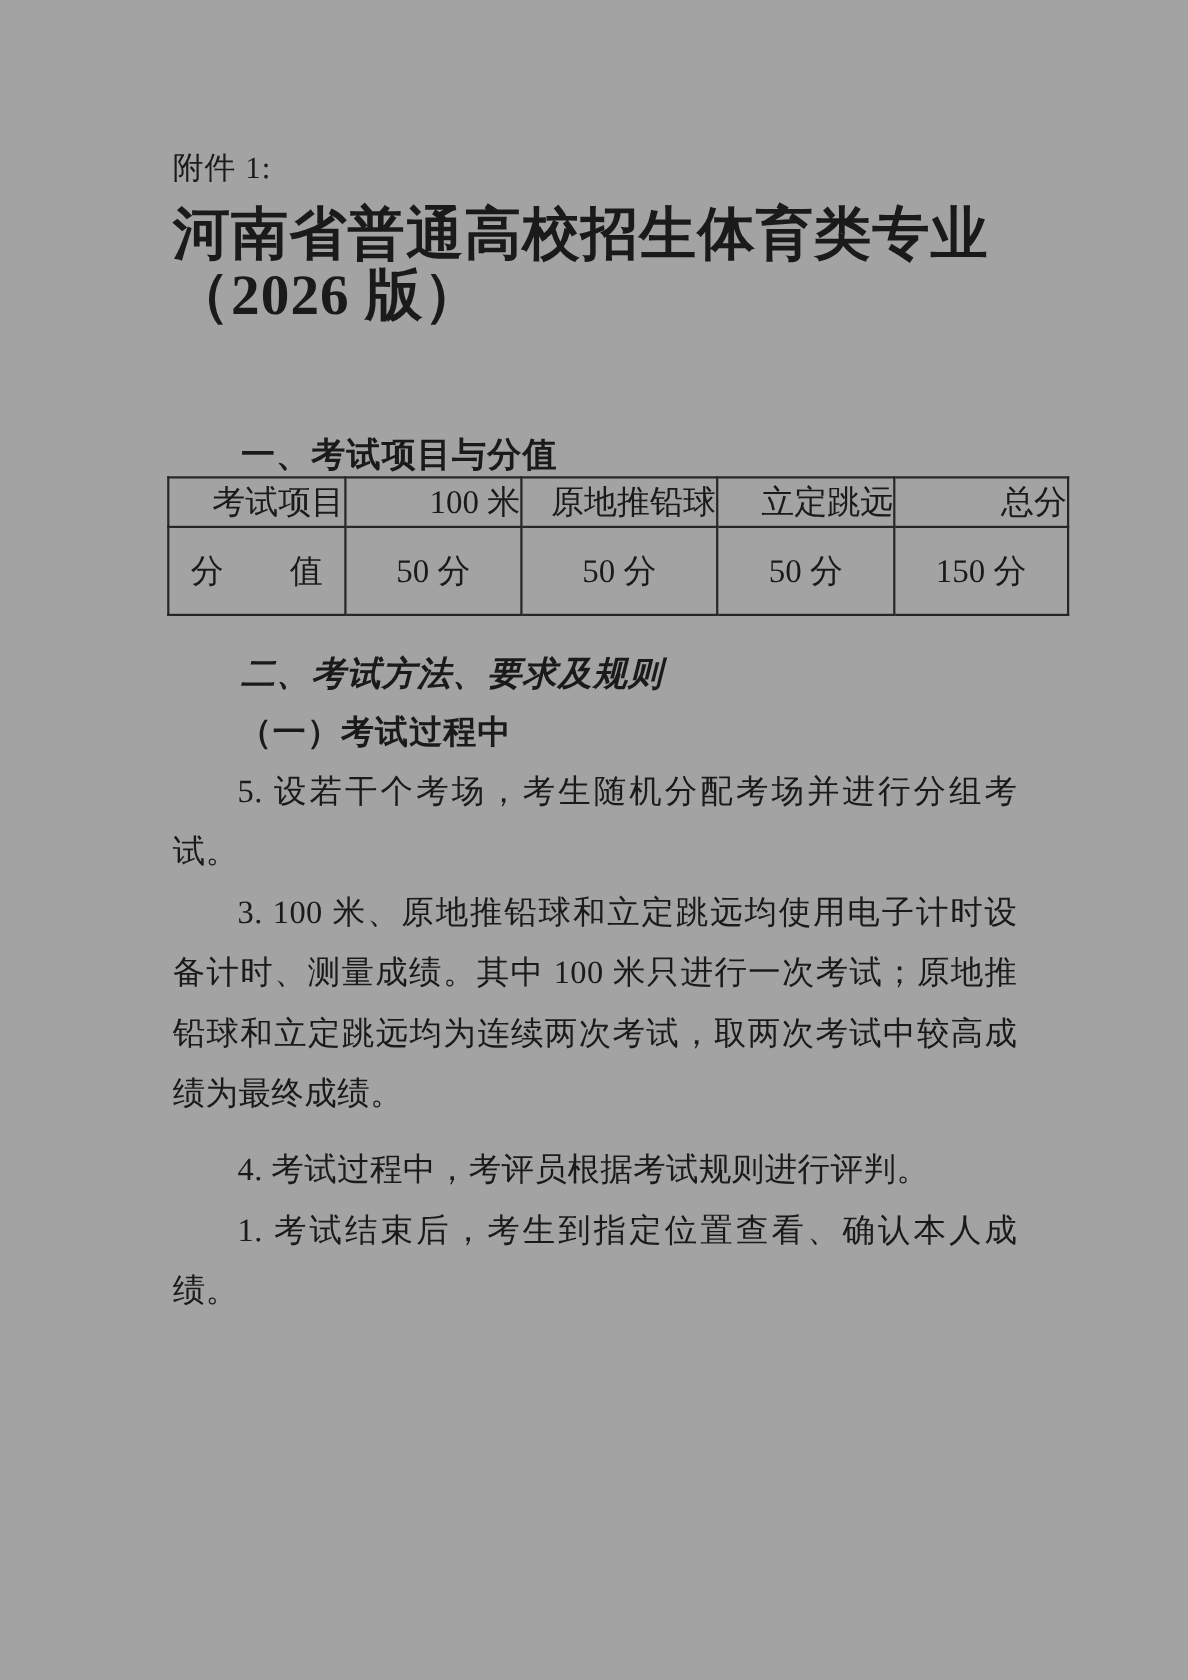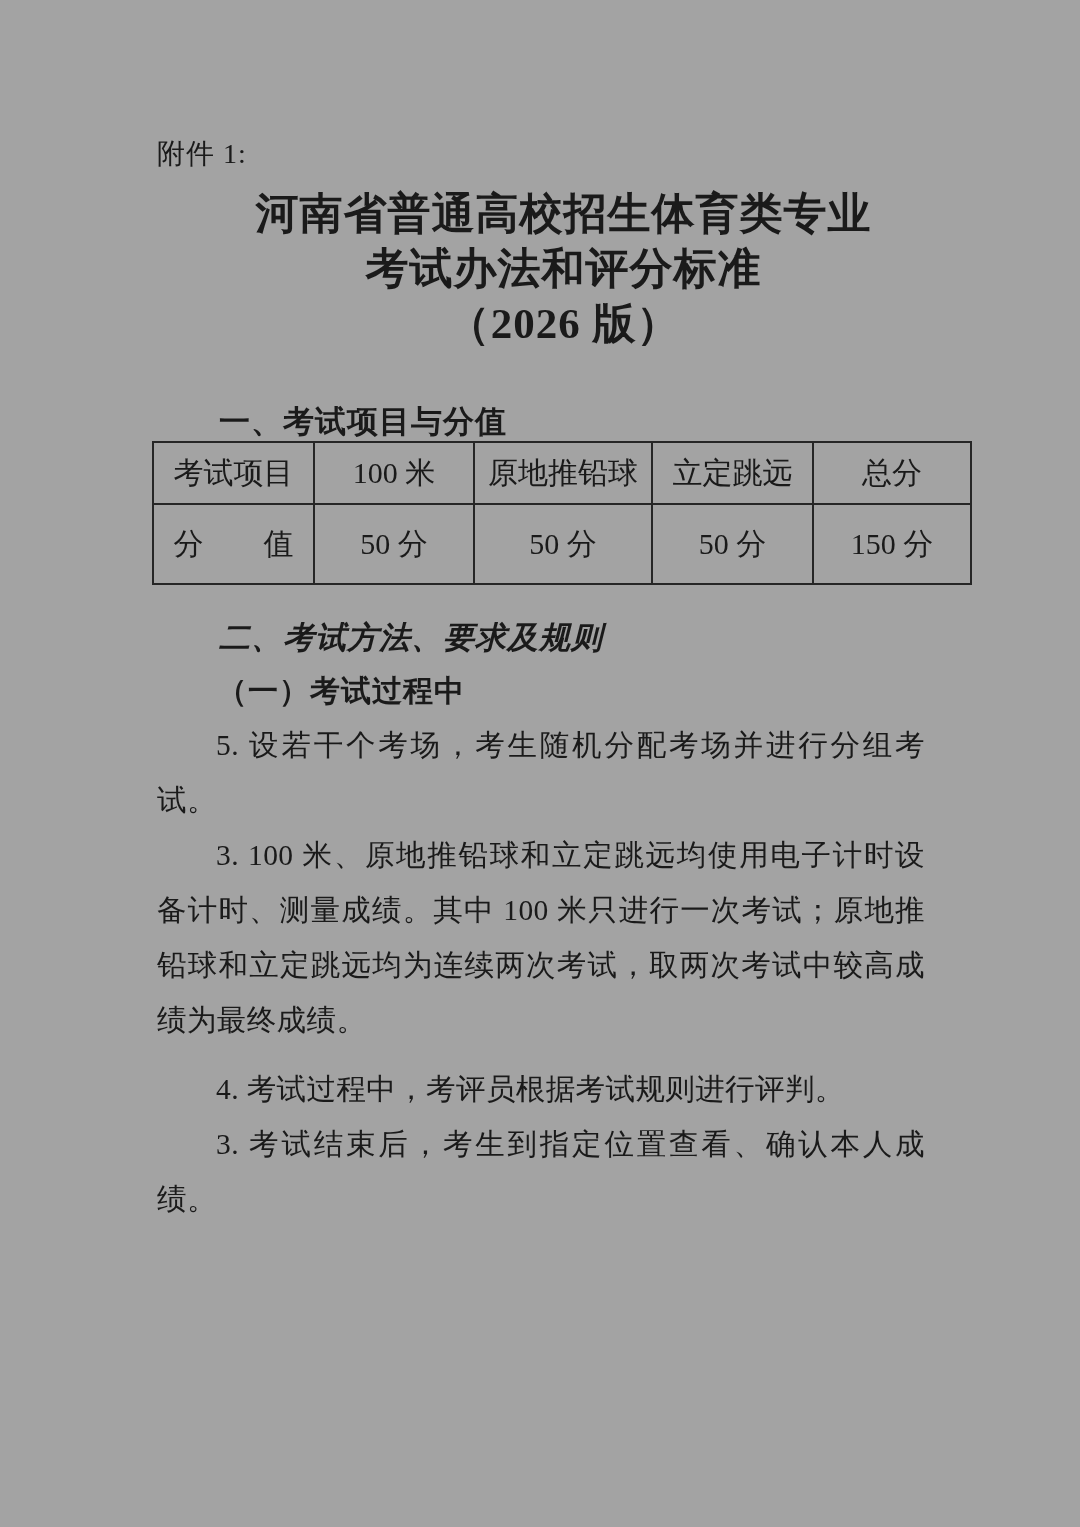--- a/index.html
+++ b/index.html
@@ -17,36 +17,35 @@
   }
 
   .attachment-label {
     font-size: 28px;
     line-height: 36px;
     letter-spacing: 1px;
   }
 
   .doc-title {
     margin-top: 14px;
-    text-align: center;
     font-weight: 700;
-    font-size: 43px;
+    font-size: 52px;
     line-height: 55px;
     letter-spacing: 1px;
   }
 
   .section-heading {
     font-family: "Liberation Sans", "DejaVu Sans", sans-serif;
     font-weight: 700;
     font-size: 31px;
     letter-spacing: 1px;
     text-indent: 2em;
   }
   .heading-one {
-    margin-top: 52px;
+    margin-top: 99px;
     line-height: 38px;
   }
   .heading-two {
     margin-top: 28px;
     line-height: 50px;
     font-style: italic;
   }
 
   table.score-table {
     width: 818px;
@@ -54,21 +53,21 @@
     border-collapse: collapse;
     table-layout: fixed;
   }
   .score-table td {
     border: 2px solid #262626;
     text-align: center;
     vertical-align: middle;
     font-size: 30px;
     padding: 0;
   }
-  .score-table .row-header td { height: 62px; }
+  .score-table .row-header td { height: 45px; text-align: right; }
   .score-table .row-values td { height: 80px; }
 
   .body-para {
     width: 768px;
     font-size: 29.5px;
     line-height: 55px;
     text-align: justify;
     text-indent: 2em;
     letter-spacing: 0.4px;
   }
@@ -86,21 +85,20 @@
 </style>
 </head>
 <body>
 
 <div class="page">
 
   <div class="attachment-label">附件 1:</div>
 
   <div class="doc-title">
     <div>河南省普通高校招生体育类专业</div>
-    <div>考试办法和评分标准</div>
     <div>（2026 版）</div>
   </div>
 
   <div class="section-heading heading-one">一、考试项目与分值</div>
 
   <table class="score-table">
     <colgroup>
       <col style="width:161px">
       <col style="width:160px">
       <col style="width:178px">
@@ -130,15 +128,15 @@
 
   <div class="sub-heading">（一）考试过程中</div>
 
   <p class="body-para">5. 设若干个考场，考生随机分配考场并进行分组考试。</p>
 
 
   <p class="body-para">3. 100 米、原地推铅球和立定跳远均使用电子计时设备计时、测量成绩。其中 100 米只进行一次考试；原地推铅球和立定跳远均为连续两次考试，取两次考试中较高成绩为最终成绩。</p>
 
   <p class="body-para method-item-4">4. 考试过程中，考评员根据考试规则进行评判。</p>
 
-  <p class="body-para">3. 考试结束后，考生到指定位置查看、确认本人成绩。</p>
+  <p class="body-para">1. 考试结束后，考生到指定位置查看、确认本人成绩。</p>
 
 </div>
 
 </body></html>

